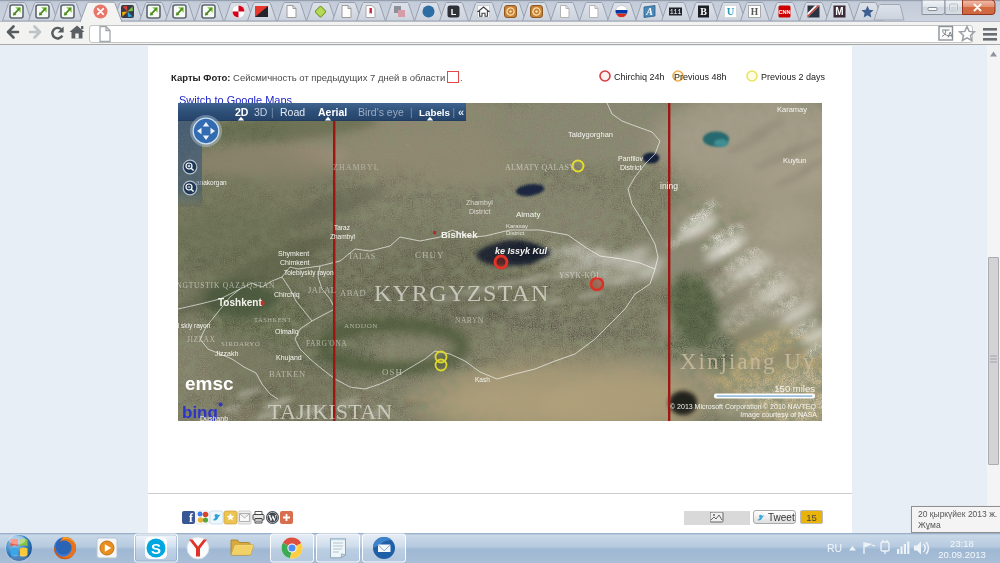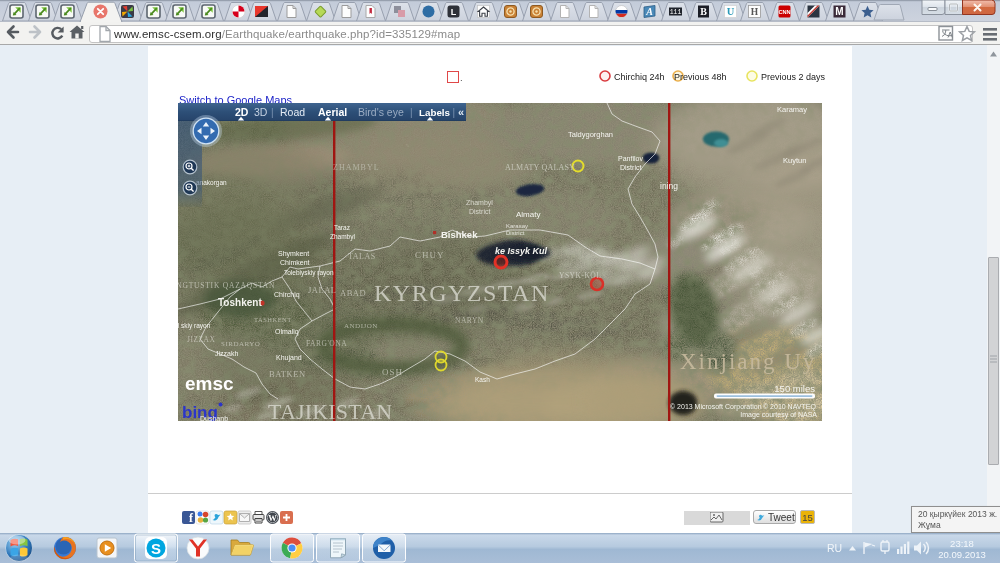--- a/index.html
+++ b/index.html
@@ -234,34 +234,34 @@
         <path d="M8 1.5 L15.5 8 h-2 v6.5 h-11 V8 h-2 Z" fill="#5a5f64"></path>
         <rect x="6.3" y="9.5" width="3.4" height="5" fill="#f2f2f0"></rect>
         <rect x="12.1" y="2" width="2.2" height="3" fill="#5a5f64"></rect>
       </g>
 </svg>
 <div style="position:absolute;left:89px;top:2.5px;width:884px;height:18.5px;background:#fff;border:1px solid #c3c3c3;border-radius:3px"></div>
 <svg width="18" height="18" style="position:absolute;left:96px;top:3px">
       <path d="M4 1.5 h6 l4 4 v11 h-10 z" fill="#fff" stroke="#a2a7ac" stroke-width="1.3"></path>
       <path d="M10 1.5 v4 h4" fill="none" stroke="#a2a7ac" stroke-width="1.3"></path>
     </svg>
-<div style="position:absolute;left:114px;top:5.5px;font-size:11.5px;color:#2f2f2f;letter-spacing:0.1px">www.emsc-csem.org<span style="color:#8a8a8a">/Earthquake/earthquake.php?id=335129#map</span></div>
 <svg width="40" height="20" style="position:absolute;left:938px;top:2px">
  <rect x="1" y="2.5" width="13.5" height="13.5" fill="#fdfdfd" stroke="#8d9297" stroke-width="1.4"></rect>
  <path d="M4 6 h7.5 M7.75 6 v1 q0 4 -3.75 5.5 M4.6 6.8 q.6 4 6.6 5.2 M10 13.5 l2.2-5.5 2.2 5.5 m-.7-1.8 h-3" stroke="#7f8489" stroke-width="1" fill="none"></path>
  <path d="M29 2.5 L31.2 7.4 36.4 7.9 32.5 11.4 33.6 16.5 29 13.8 24.4 16.5 25.5 11.4 21.6 7.9 26.8 7.4 Z" fill="none" stroke="#9b9fa4" stroke-width="1.5"></path>
 </svg>
 <svg width="20" height="20" style="position:absolute;left:981px;top:2.5px">
  <rect x="2" y="3" width="14" height="2.6" fill="#686d73"></rect>
       <rect x="2" y="8" width="14" height="2.6" fill="#686d73"></rect>
       <rect x="2" y="13" width="14" height="2.6" fill="#686d73"></rect>
 </svg>
 </div>
 <div style="position:absolute;left:0;top:46px;width:1000px;height:487px;background:#e7eef5">
 <div style="position:absolute;left:148px;top:0;width:704px;height:487px;background:#fff"></div>
+<div style="position:absolute;left:171px;top:26px;font-size:9.5px;color:#4a4a4a"><b style="color:#222">Карты Фото:</b> Сейсмичность от предыдущих 7 дней в области</div>
 <div style="position:absolute;left:447px;top:25px;width:12px;height:12px;border:1.6px solid #e04848;background:#fff"></div>
 <div style="position:absolute;left:460px;top:26px;font-size:9.5px;color:#4a4a4a">.</div>
 <svg width="260" height="20" style="position:absolute;left:596px;top:20px">
       <circle cx="9" cy="10" r="5" fill="#fdf0f0" stroke="#d93a3e" stroke-width="1.6"></circle>
       <circle cx="82" cy="10" r="5" fill="#fdf6e0" stroke="#eaaf4b" stroke-width="1.6"></circle>
       <circle cx="156" cy="10" r="5" fill="#fdfce5" stroke="#e8e460" stroke-width="1.6"></circle>
     </svg>
 <div style="position:absolute;left:614px;top:26px;font-size:9px;color:#1a1a1a">Chirchiq 24h</div>
 <div style="position:absolute;left:674px;top:26px;font-size:9px;color:#1a1a1a">Previous 48h</div>
 <div style="position:absolute;left:761px;top:26px;font-size:9px;color:#1a1a1a">Previous 2 days</div>
@@ -617,21 +617,21 @@
 <svg width="14" height="12" style="position:absolute;left:710px;top:466px">
       <rect x="0" y="0" width="13" height="10" rx="1" fill="#eee" stroke="#666" stroke-width="1"></rect>
       <path d="M1 8 l3-3 2 2 3-4 3 5" fill="none" stroke="#666" stroke-width="1"></path>
       <circle cx="4" cy="3" r="1" fill="#666"></circle>
     </svg>
 <div style="position:absolute;left:753px;top:464px;width:43px;height:14px;background:linear-gradient(#fff,#dedede);border:1px solid #aaa;border-radius:3px"></div>
 <svg width="13" height="11" style="position:absolute;left:756px;top:466px">
       <path d="M1 8 q4 1.5 5.5 -2.5 l1.8 -2.2 l-2 .4 q-2.2 -1.8 -3.2 0 q-.3 1.3 .7 2 q-1.3 2.3 -2.8 2.3z" fill="#3fa9dc"></path>
     </svg>
 <div style="position:absolute;left:768px;top:466px;font-size:10px;font-weight:normal;color:#333">Tweet</div>
-<div style="position:absolute;left:800px;top:464px;width:15px;height:14px;background:#eab308;border:1px solid #bbb;border-radius:2px;font-size:9.5px;color:#444;text-align:center;line-height:14px">15</div>
+<div style="position:absolute;left:800px;top:464px;width:23px;height:14px;background:#eab308;border:1px solid #bbb;border-radius:2px;font-size:9.5px;color:#444;text-align:center;line-height:14px">15</div>
 </div>
 <div style="position:absolute;left:987px;top:45px;width:13px;height:488px;background:#f2f4f6"></div>
 <svg width="13" height="14" style="position:absolute;left:987px;top:47px">
     <path d="M6.5 4.5 L10 9.5 h-7 z" fill="#8f959c"></path>
   </svg>
 <div style="position:absolute;left:988px;top:257px;width:11px;height:208px;background:#d2d3d5;border:1px solid #aaacb0;border-radius:1px"></div>
 <svg width="11" height="10" style="position:absolute;left:988px;top:355px">
     <path d="M2 1 h7 M2 4 h7 M2 7 h7" stroke="#9fa3a8" stroke-width="1"></path>
   </svg>
 <div style="position:absolute;left:911px;top:506px;width:92px;height:27px;background:#f4f4f4;border:1px solid #8f8f8f;box-shadow:1px 1px 2px rgba(0,0,0,.25);white-space:nowrap;font-size:8.5px;color:#575757;padding:2px 0 0 6px;line-height:11px">20 қыркүйек 2013 ж.<br>Жұма</div>

